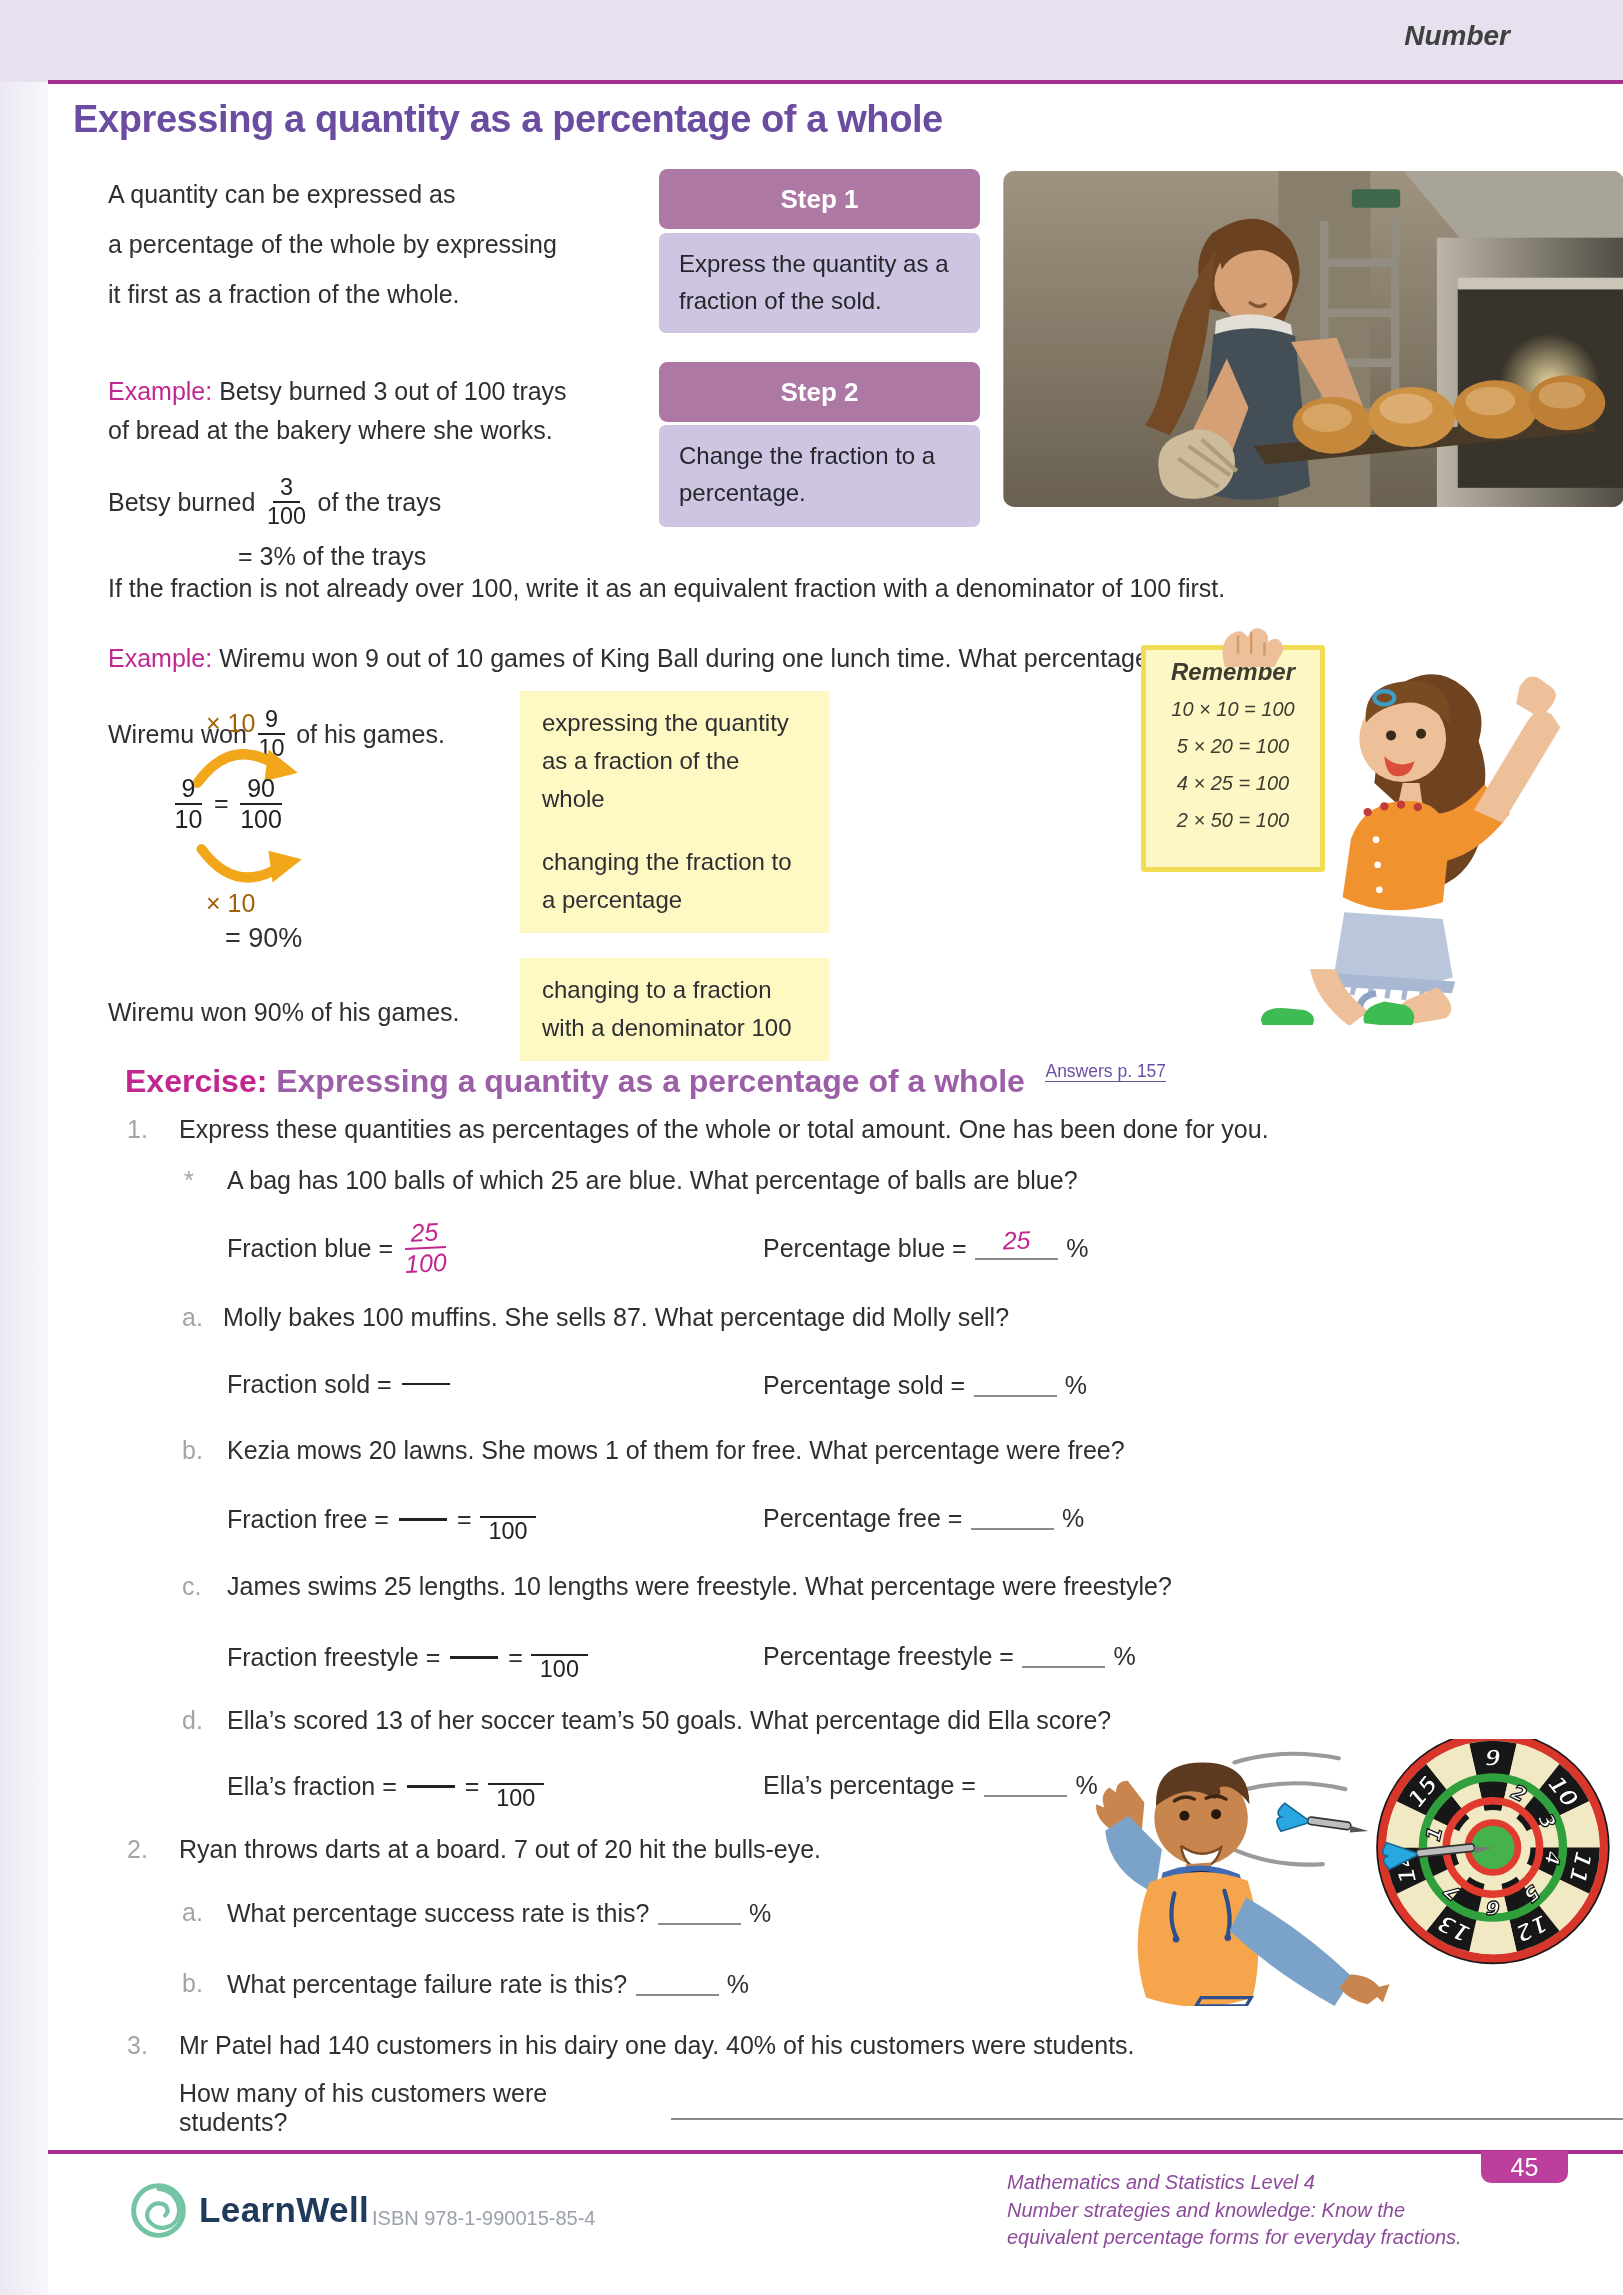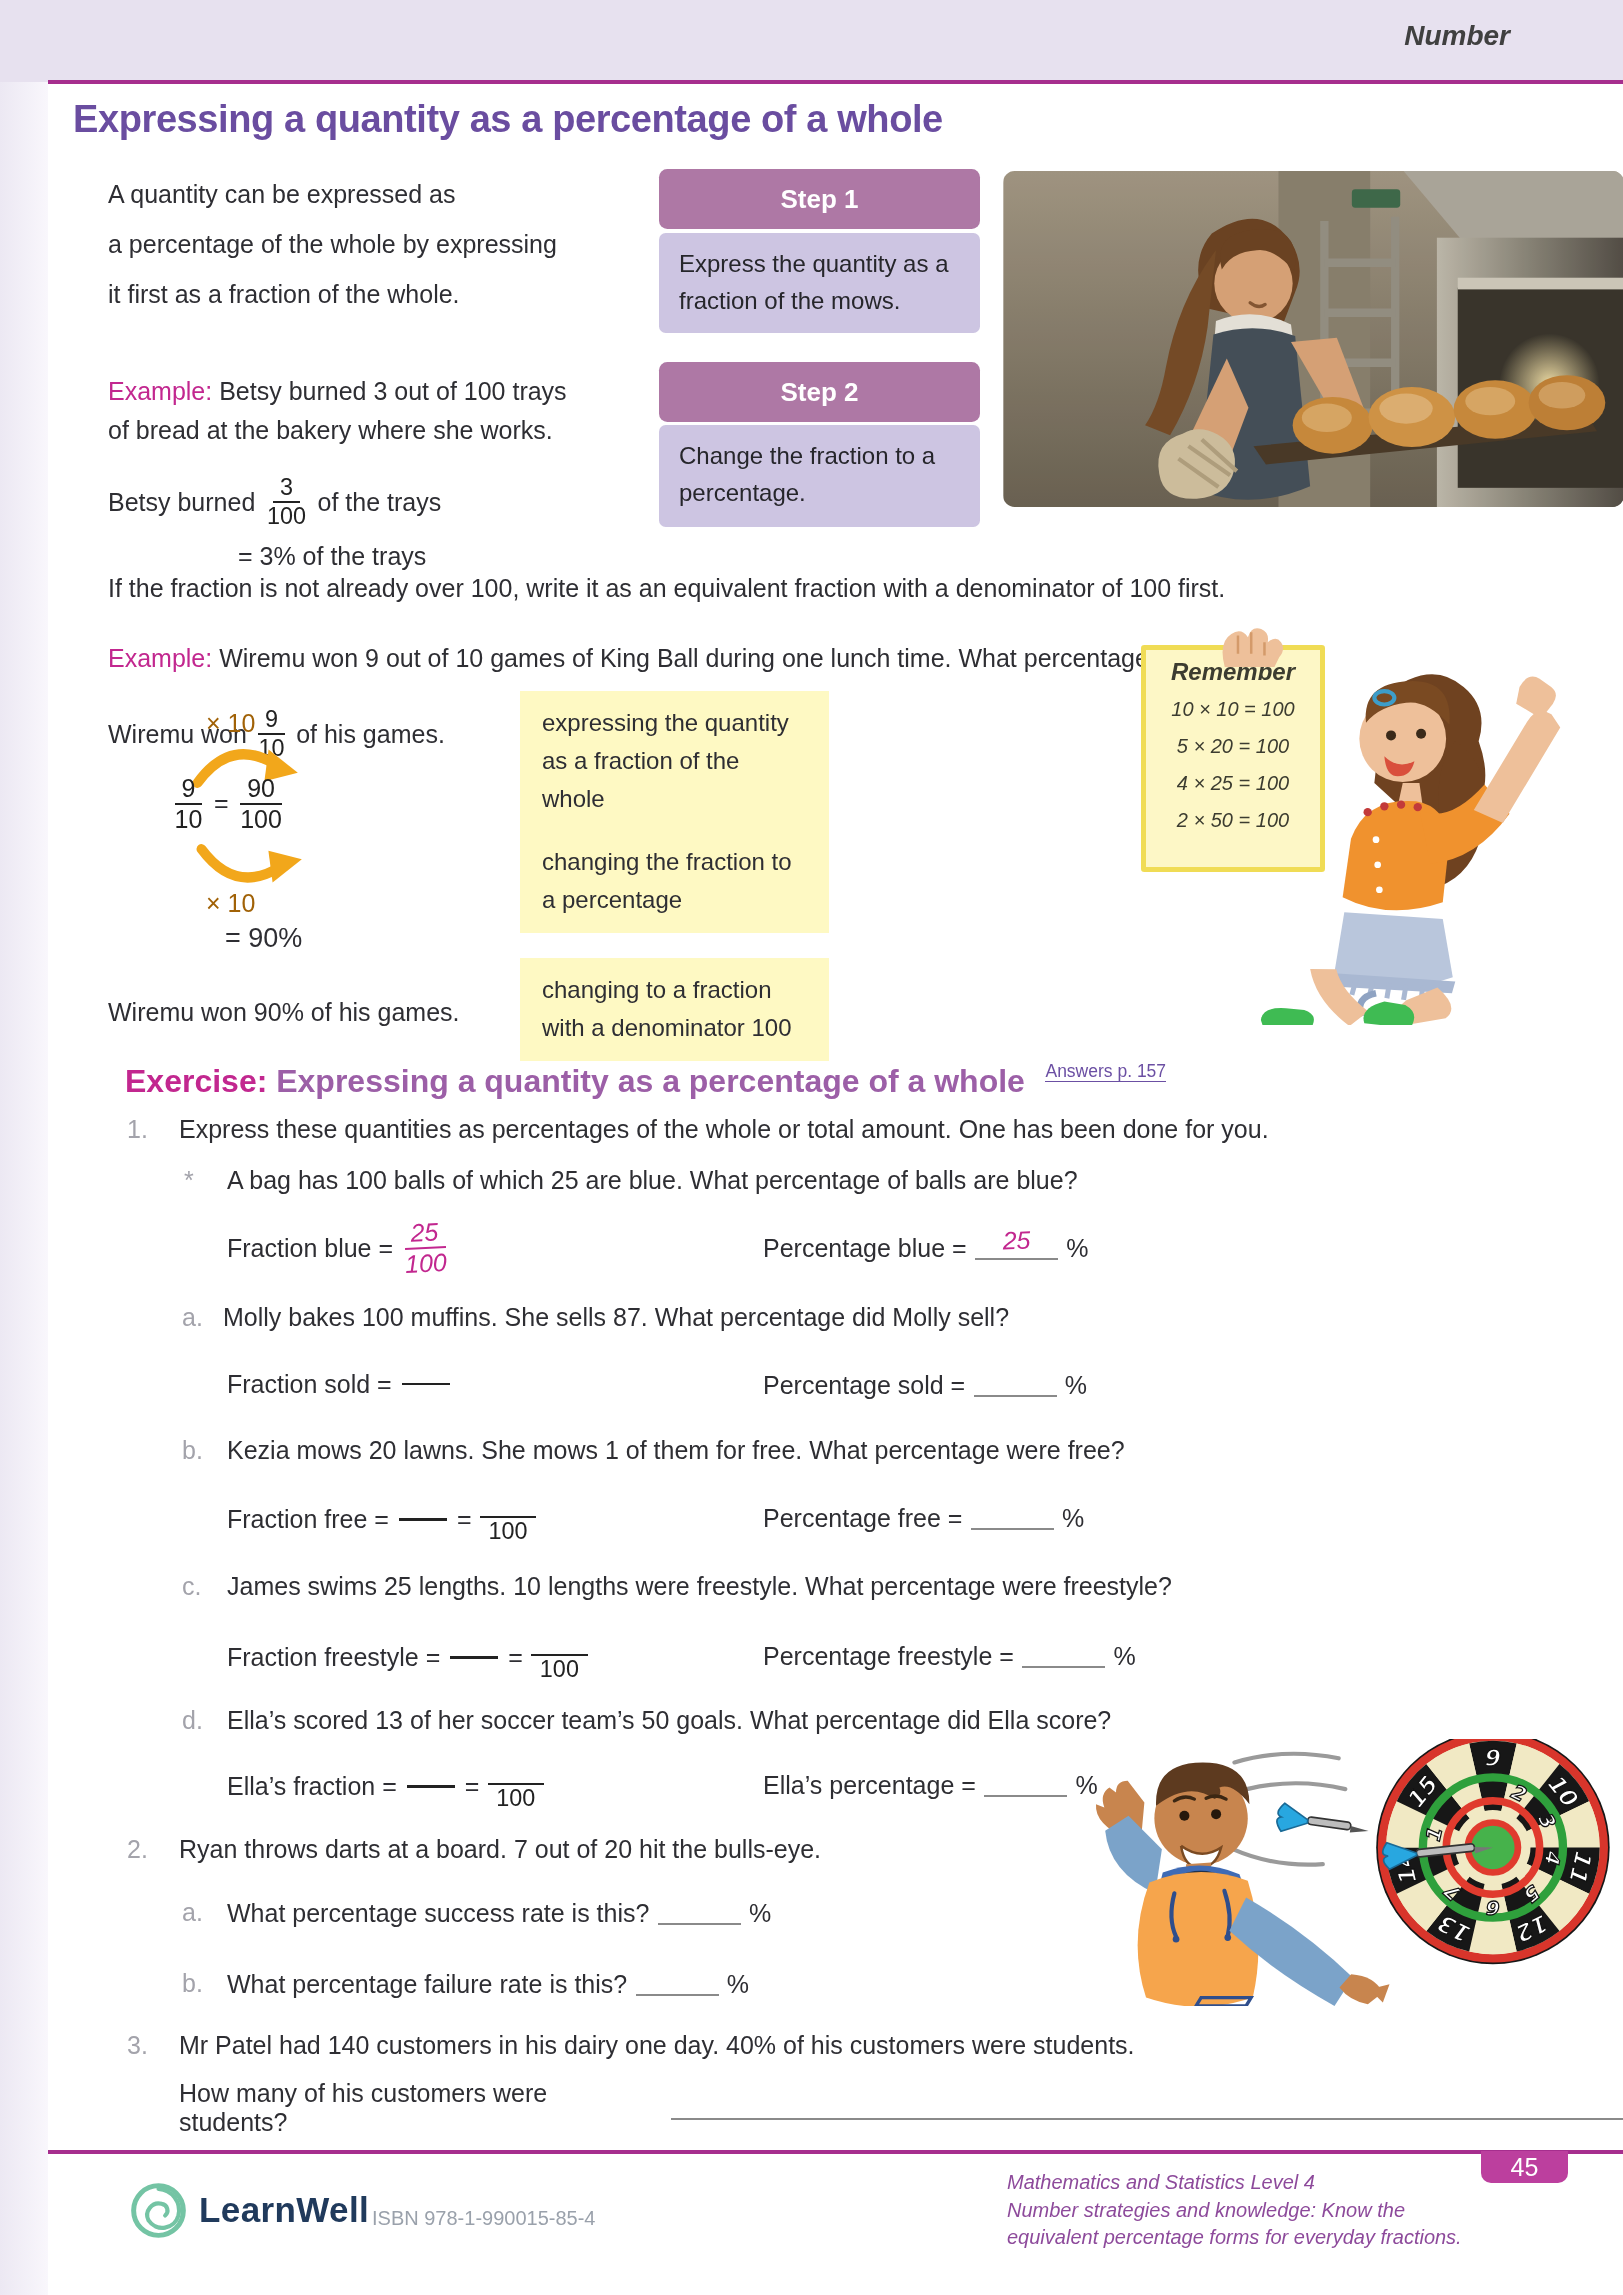--- a/index.html
+++ b/index.html
@@ -72,21 +72,21 @@
   <div class="abs rule" style="left:48px;top:80px;width:1576px;"></div>
   <div class="abs leftstrip"></div>
 
   <div class="abs title">Expressing a quantity as a percentage of a whole</div>
 
   <div class="abs introline" style="top:180px;">A quantity can be expressed as</div>
   <div class="abs introline" style="top:230px;">a percentage of the whole by expressing</div>
   <div class="abs introline" style="top:280px;">it first as a fraction of the whole.</div>
 
   <div class="abs stephead" style="top:169px;">Step 1</div>
-  <div class="abs stepbody" style="top:233px;height:100px;">Express the quantity as a fraction of the mows.</div>
+  <div class="abs stepbody" style="top:233px;height:100px;">Express the quantity as a fraction of the sold.</div>
   <div class="abs stephead" style="top:362px;">Step 2</div>
   <div class="abs stepbody" style="top:425px;height:102px;">Change the fraction to a percentage.</div>
 
   <div class="abs photo">
     <svg width="621" height="336" viewBox="0 0 744 403">
       <defs>
         <linearGradient id="wall" x1="0" y1="0" x2="0" y2="1">
           <stop offset="0" stop-color="#a89d8a"></stop>
             <stop offset="1" stop-color="#6e6657"></stop>
         </linearGradient>

